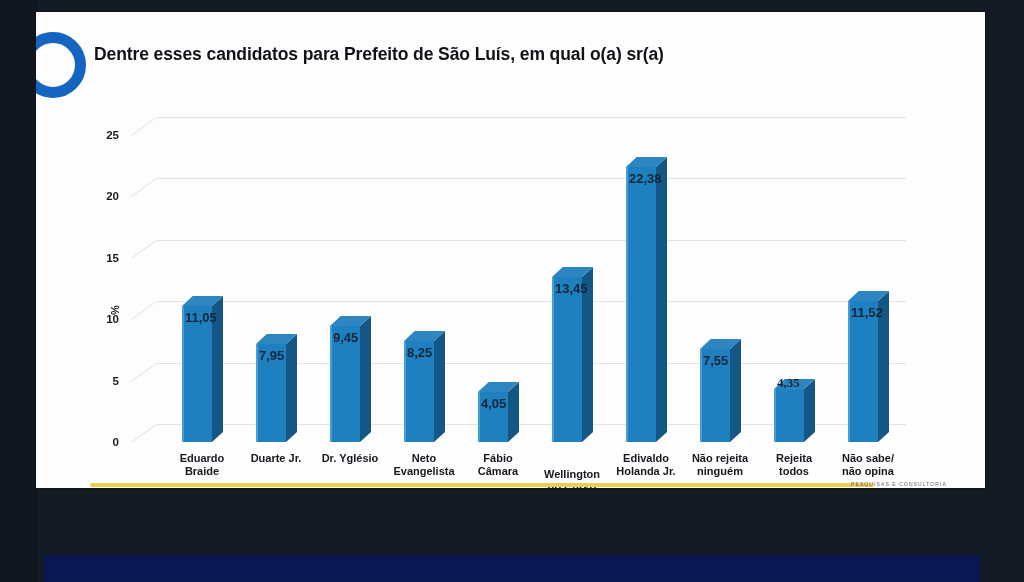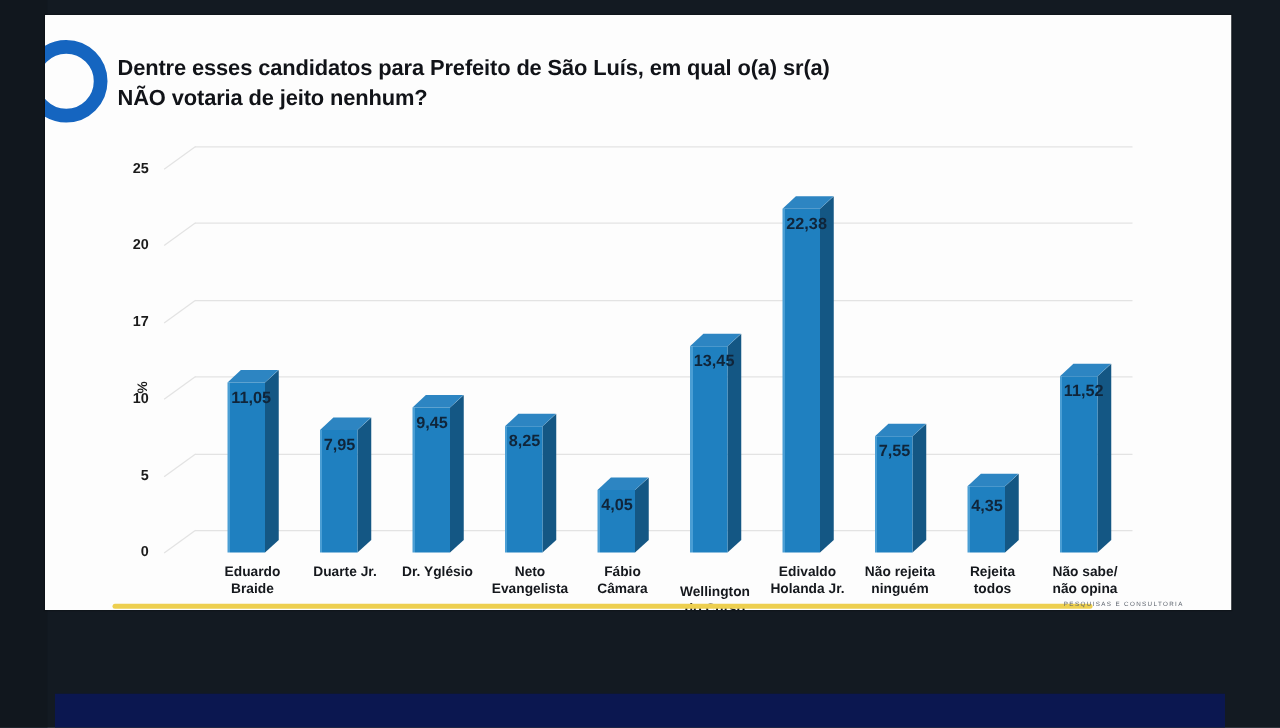--- a/index.html
+++ b/index.html
@@ -223,21 +223,20 @@
 </div>
 <div id="left-dark-edge"></div>
 <div id="bottom-navy-bar"></div>
 
 <div id="slide">
 
   <div id="ring-deco"></div>
 
   <div id="title">
     <div>Dentre esses candidatos para Prefeito de São Luís, em qual o(a) sr(a)</div>
-    <div>NÃO votaria de jeito nenhum?</div>
   </div>
 
   <div id="chart">
     <div id="gridlines">
         <div class="gridline-diag" style="left: 95px; top: 330px; width: 30.8058px; transform: rotate(-35.7539deg);"></div>
         <div class="gridline" style="left: 120px; top: 312px; width: 750px;"></div>
         <div class="gridline-diag" style="left: 95px; top: 268.6px; width: 30.8058px; transform: rotate(-35.7539deg);"></div>
         <div class="gridline" style="left: 120px; top: 250.6px; width: 750px;"></div>
         <div class="gridline-diag" style="left: 95px; top: 207.2px; width: 30.8058px; transform: rotate(-35.7539deg);"></div>
         <div class="gridline" style="left: 120px; top: 189.2px; width: 750px;"></div>
@@ -245,21 +244,21 @@
         <div class="gridline" style="left: 120px; top: 127.8px; width: 750px;"></div>
         <div class="gridline-diag" style="left: 95px; top: 84.4px; width: 30.8058px; transform: rotate(-35.7539deg);"></div>
         <div class="gridline" style="left: 120px; top: 66.4px; width: 750px;"></div>
         <div class="gridline-diag" style="left: 95px; top: 23px; width: 30.8058px; transform: rotate(-35.7539deg);"></div>
         <div class="gridline" style="left: 120px; top: 5px; width: 750px;"></div>
       </div>
     <div id="yticks">
         <div class="ytick" style="left: 43px; top: 330px;">0</div>
         <div class="ytick" style="left: 43px; top: 268.6px;">5</div>
         <div class="ytick" style="left: 43px; top: 207.2px;">10</div>
-        <div class="ytick" style="left: 43px; top: 145.8px;">17</div>
+        <div class="ytick" style="left: 43px; top: 145.8px;">15</div>
         <div class="ytick" style="left: 43px; top: 84.4px;">20</div>
         <div class="ytick" style="left: 43px; top: 23px;">25</div>
       </div>
     <div id="yaxis-title">%</div>
     <div id="bars">
         <div class="bar" style="left: 146px; top: 194.306px; height: 135.694px;">
           <div class="bar-side" style="height: 135.694px;"></div>
           <div class="bar-front" style="height: 135.694px;"></div>
           <div class="bar-top" style="top: -10px;"></div>
         </div>
@@ -304,21 +303,21 @@
           <div class="bar-side" style="height: 92.714px;"></div>
           <div class="bar-front" style="height: 92.714px;"></div>
           <div class="bar-top" style="top: -10px;"></div>
         </div>
         <div class="bar-label" style="left: 667px; top: 241.286px;">7,55</div>
         <div class="bar" style="left: 738px; top: 276.582px; height: 53.418px;">
           <div class="bar-side" style="height: 53.418px;"></div>
           <div class="bar-front" style="height: 53.418px;"></div>
           <div class="bar-top" style="top: -10px;"></div>
         </div>
-        <div class="bar-label" style="left: 741px; top: 285px;">4,35</div>
+        <div class="bar-label" style="left: 741px; top: 263px; font-family: Liberation Serif, serif;">4,35</div>
         <div class="bar" style="left: 812px; top: 188.534px; height: 141.466px;">
           <div class="bar-side" style="height: 141.466px;"></div>
           <div class="bar-front" style="height: 141.466px;"></div>
           <div class="bar-top" style="top: -10px;"></div>
         </div>
         <div class="bar-label" style="left: 815px; top: 192.534px;">11,52</div>
       </div>
     <div id="xlabels">
         <div class="xlabel" style="left: 114px;">
           <div>Eduardo</div>

